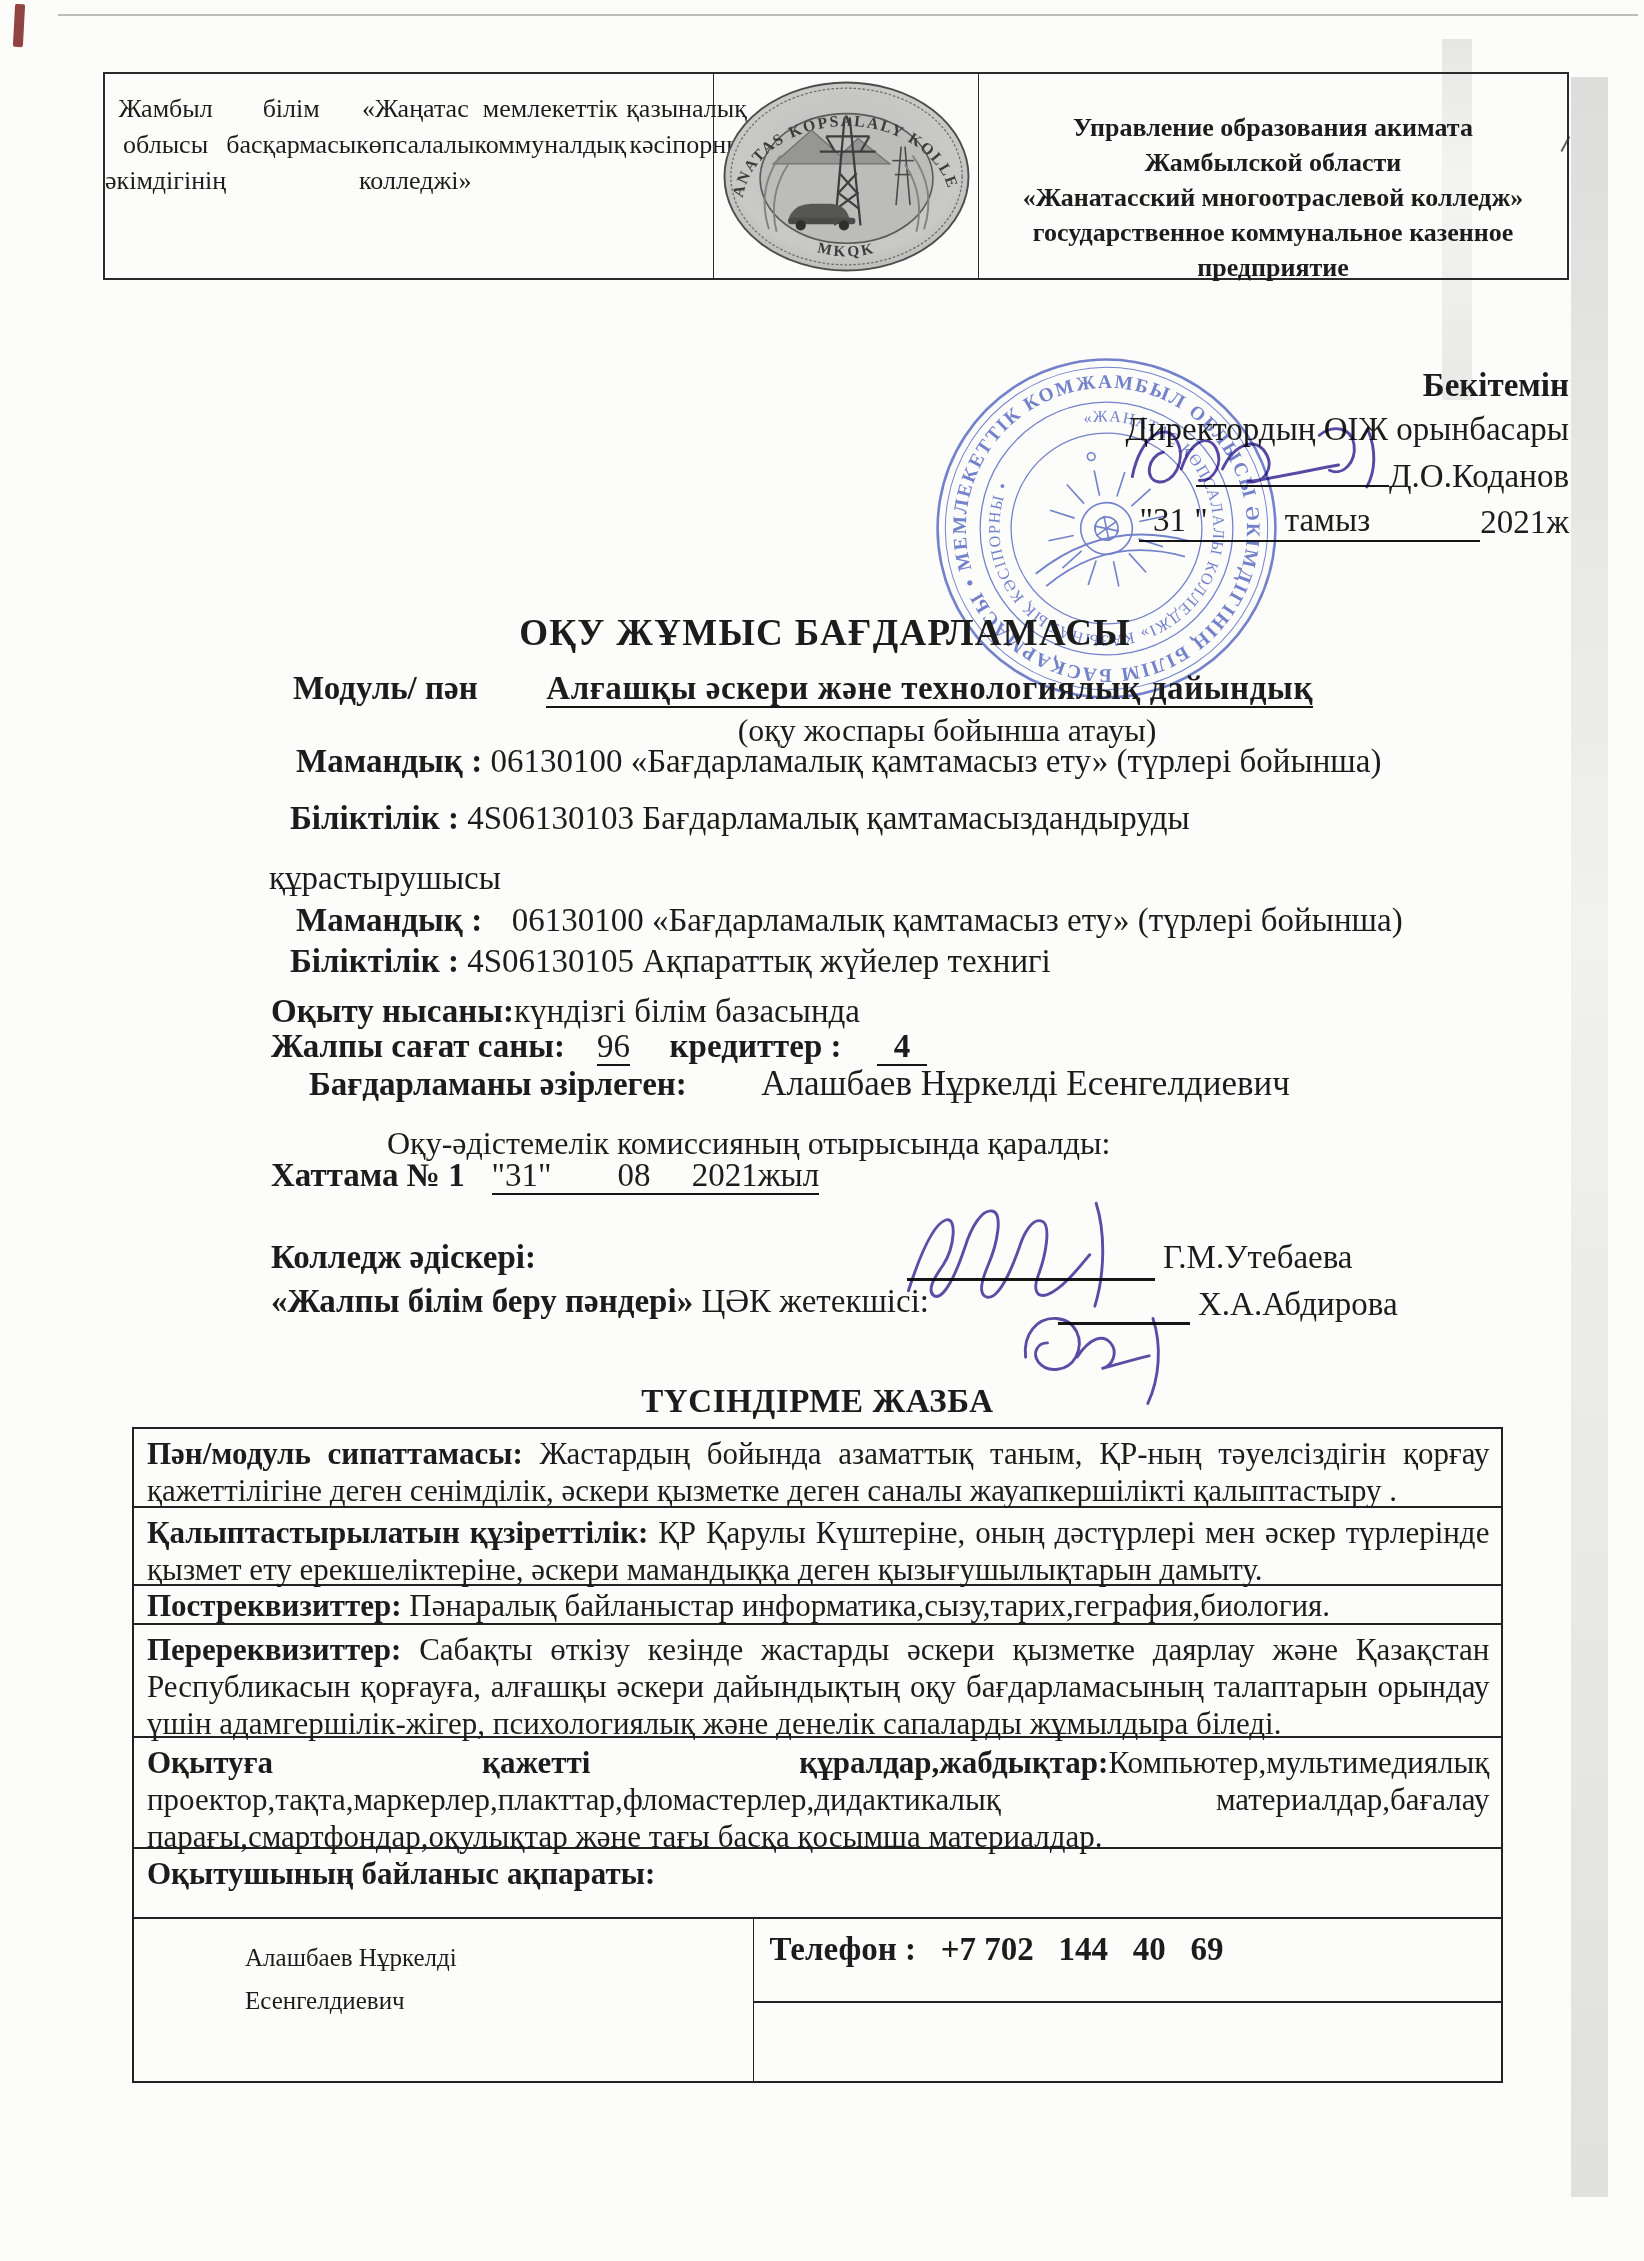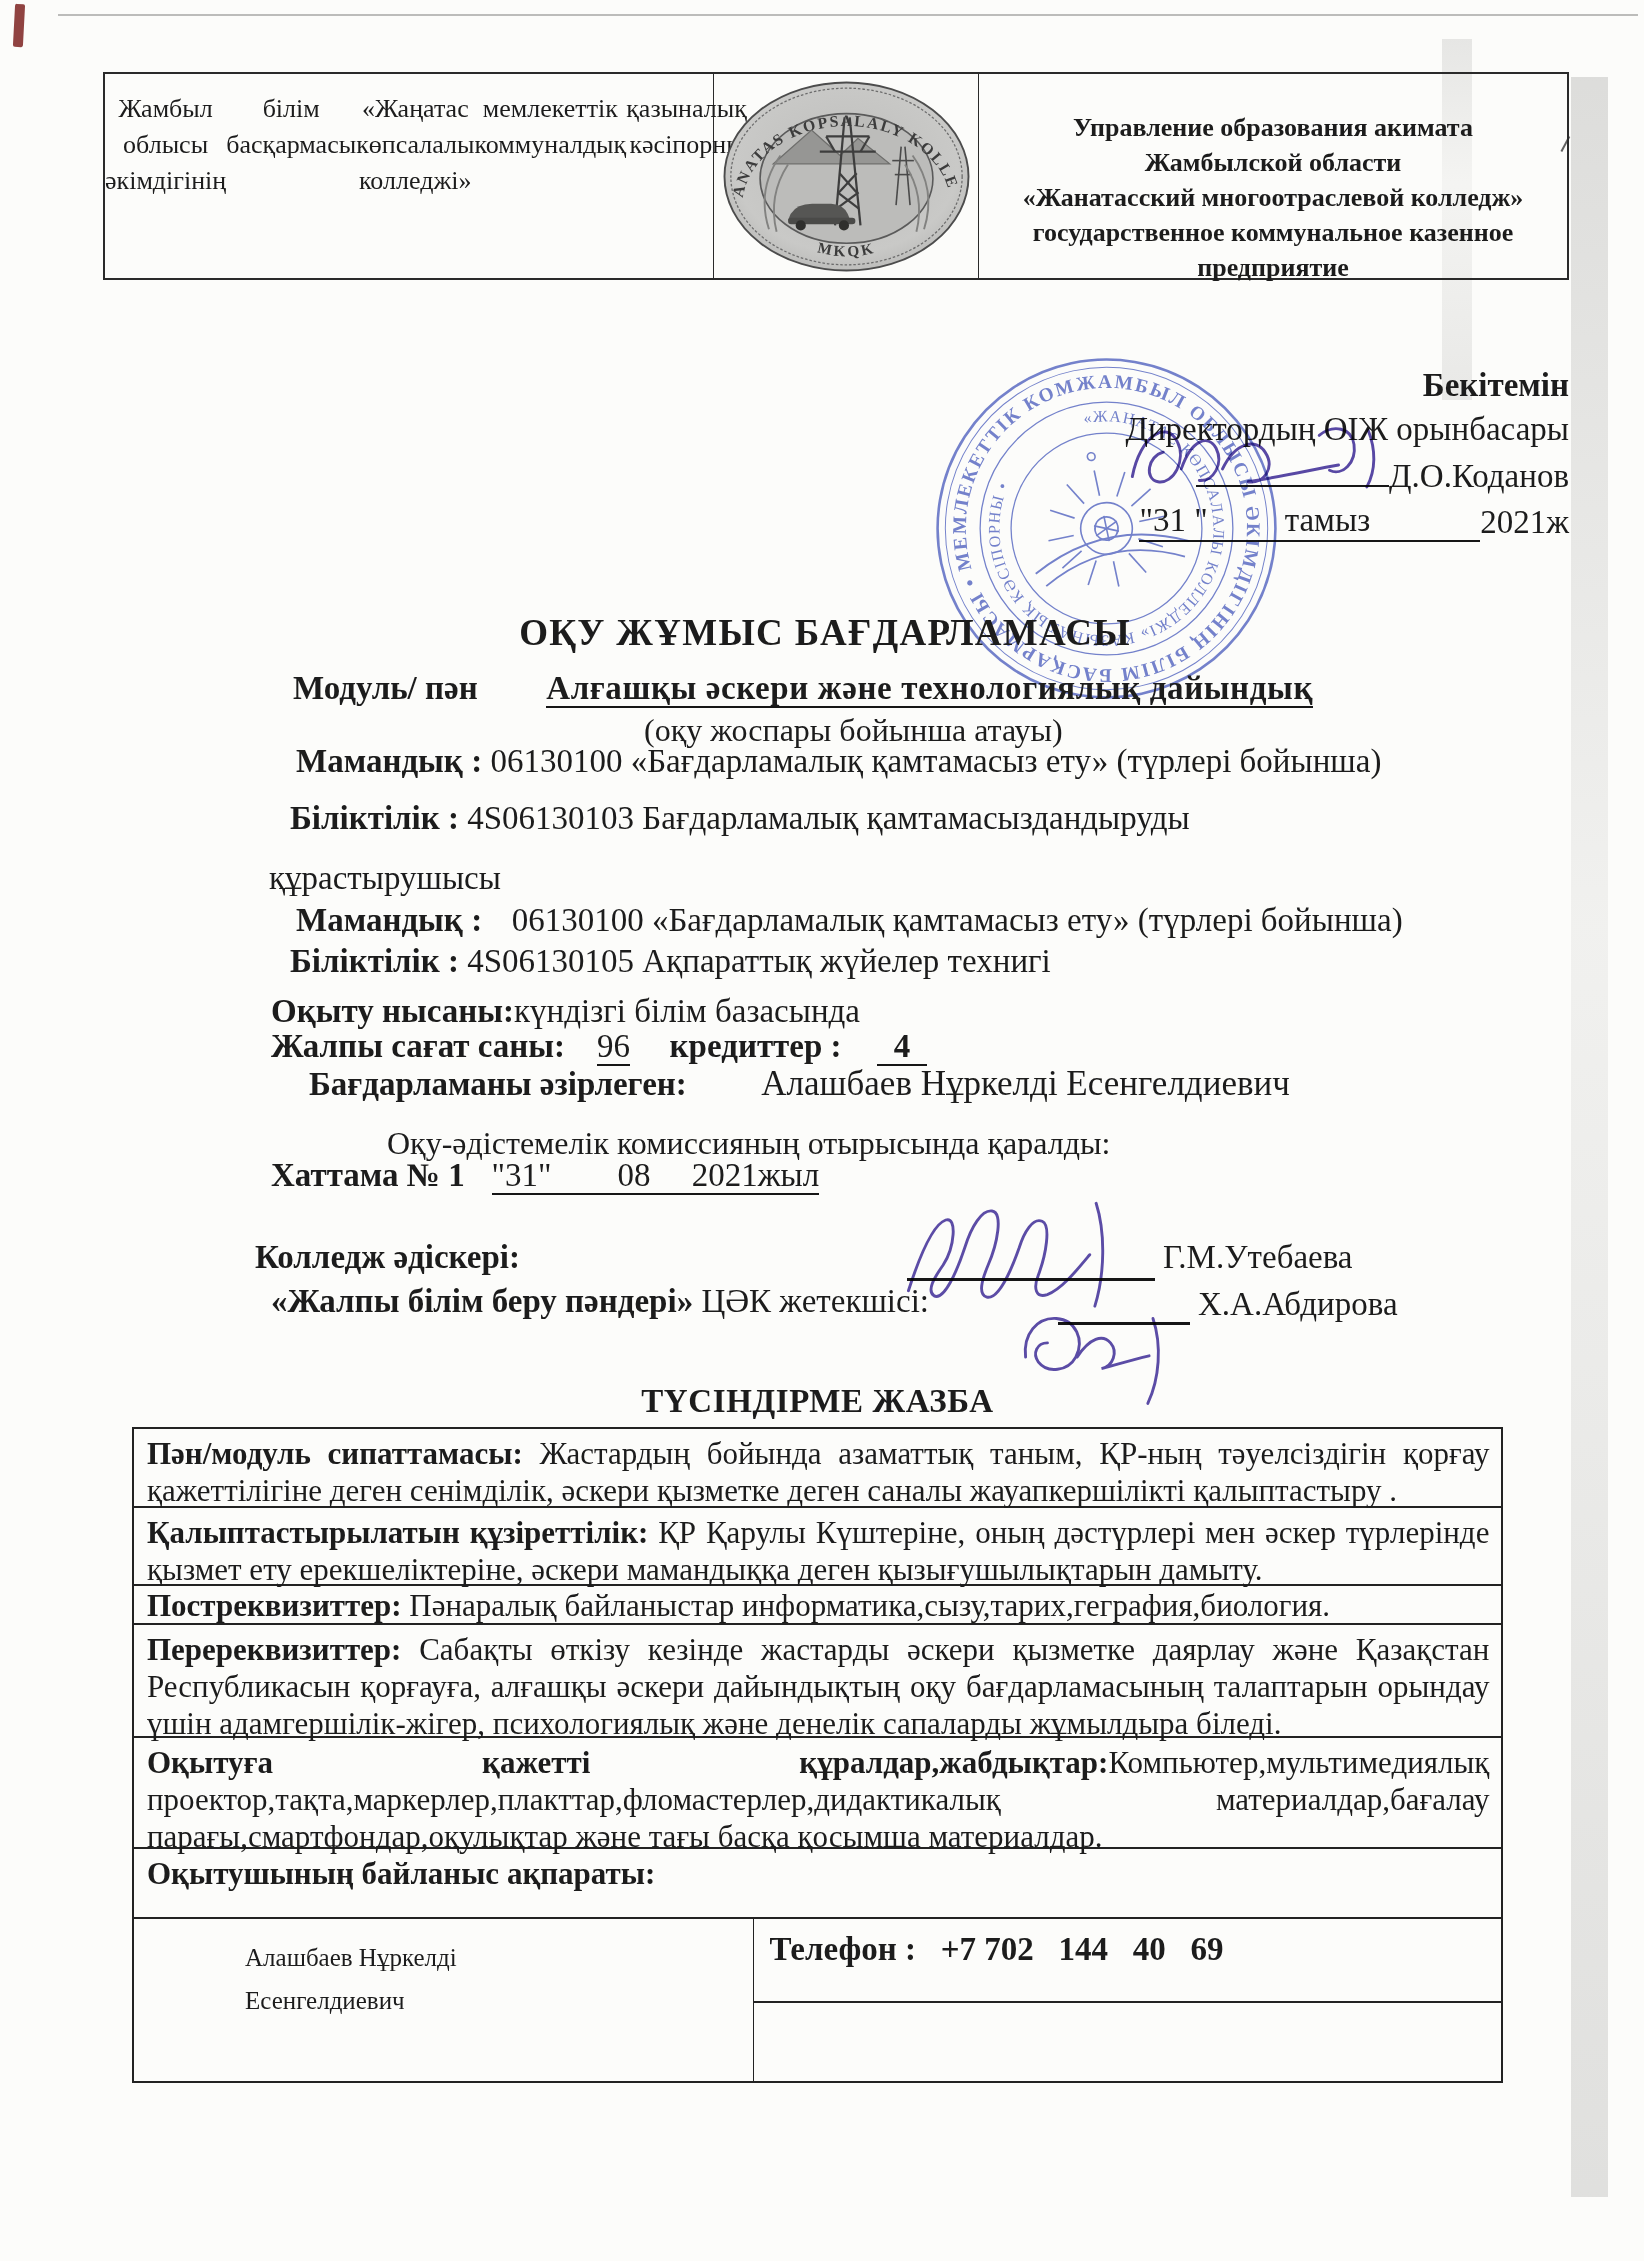--- a/index.html
+++ b/index.html
@@ -211,21 +211,21 @@
     </svg>
   </div>
 
   <div class="doc-title">ОҚУ ЖҰМЫС БАҒДАРЛАМАСЫ</div>
 
   <div class="line abs" style="left:293px;top:669px;">
     <span class="b">Модуль/ пән</span>
     <span style="display:inline-block;width:52px;"></span>
     <span class="b u" style="letter-spacing:0.6px;">Алғашқы әскери және технологиялық дайындық</span>
   </div>
-  <div class="line abs" style="left:644px;top:711px;width:606px;text-align:left;font-size:32px;">(оқу жоспары бойынша атауы)</div>
+  <div class="line abs" style="left:644px;top:711px;width:606px;text-align:center;font-size:32px;">(оқу жоспары бойынша атауы)</div>
 
   <div class="line abs" style="left:296px;top:742px;">
     <span class="b">Мамандық :</span>
     <span>06130100 «Бағдарламалық қамтамасыз ету» (түрлері бойынша)</span>
   </div>
   <div class="line abs" style="left:290px;top:799px;">
     <span class="b">Біліктілік :</span>
     <span>4S06130103 Бағдарламалық қамтамасыздандыруды</span>
   </div>
   <div class="line abs" style="left:269px;top:859px;">құрастырушысы</div>
@@ -257,21 +257,21 @@
     <span style="font-size:35px;">Алашбаев Нұркелді Есенгелдиевич</span>
   </div>
 
   <div class="line abs" style="left:387px;top:1124px;font-size:32px;">Оқу-әдістемелік комиссияның отырысында қаралды:</div>
   <div class="line abs" style="left:271px;top:1156px;">
     <span class="b">Хаттама № 1</span>
     <span style="display:inline-block;width:10.3px;"></span>
     <span class="u pre">"31"        08     2021жыл</span>
   </div>
 
-  <div class="line abs" style="left:255px;top:1238px;">
+  <div class="line abs" style="left:271px;top:1238px;">
     <span class="b">Колледж әдіскері:</span>
   </div>
   <div class="underline-bar" style="left:907px;top:1278px;width:248px;"></div>
   <div class="line abs" style="left:1163px;top:1238px;">Г.М.Утебаева</div>
 
   <div class="line abs" style="left:271px;top:1282px;">
     <span class="b">«Жалпы білім беру пәндері»</span><span> ЦӘК жетекшісі:</span>
   </div>
   <div class="underline-bar" style="left:1058px;top:1322px;width:132px;"></div>
   <div class="line abs" style="left:1198px;top:1285px;">Х.А.Абдирова</div>

